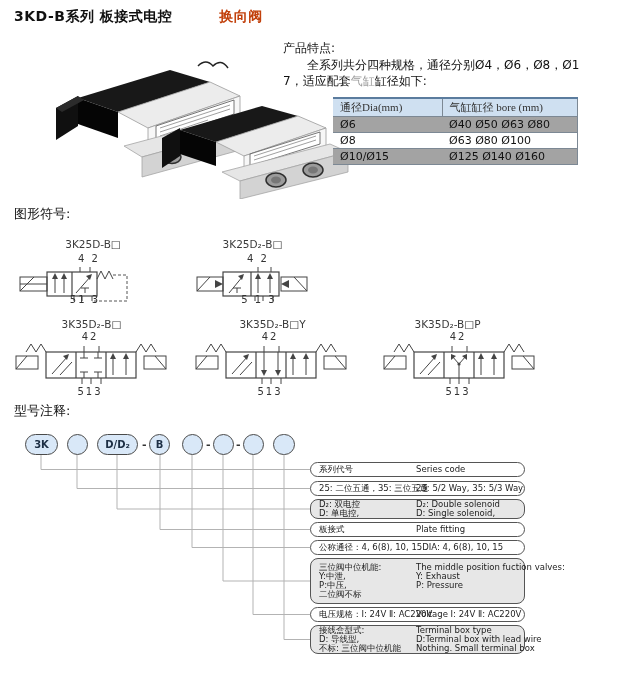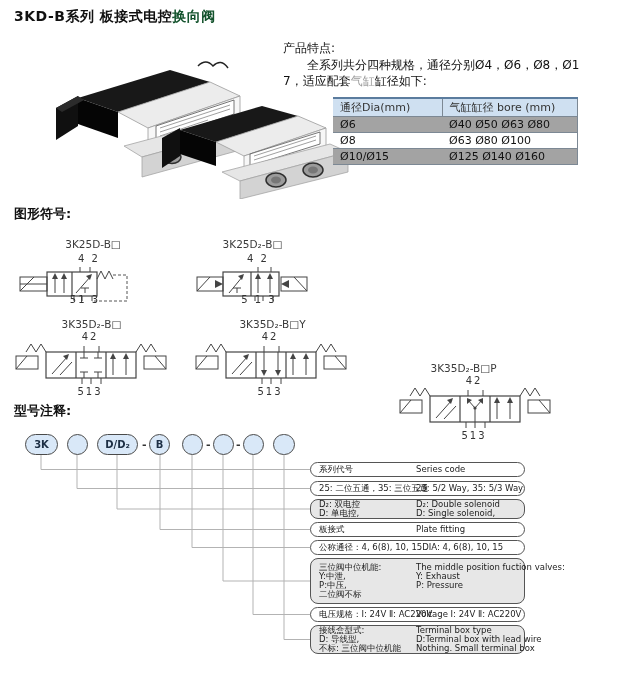--- a/index.html
+++ b/index.html
@@ -3,39 +3,39 @@
 <meta charset="utf-8">
 <style>
   * { margin:0; padding:0; box-sizing:border-box; }
   html,body { background:#fff; }
   body { width:625px; height:682px; position:relative; overflow:hidden;
          font-family:"DejaVu Sans","Liberation Sans",sans-serif; color:#111; }
   .abs { position:absolute; }
 
   
   #page-title { left:14px; top:8px; font-size:14px; font-weight:bold; letter-spacing:.5px; }
-  #page-title .gray { color:#14532d; }
+  #page-title .gray { color:#c2410c;margin-left:47px; }
 
   
   #features { left:283px; top:40px; width:342px; font-size:12px; line-height:16px; }
   #features .head { margin-bottom:1px; }
   #features .l1 { text-indent:2em; }
   #features .cyl { color:#9a9a9a; }
 
   
   #spec-table { left:333px; top:97px; width:245px; border-collapse:collapse;
                 font-size:11px; border-top:2px solid #5b7c9e; }
   #spec-table td { border-bottom:1px solid #7c8894; padding:1px 0 1px 7px; height:16px; }
   #spec-table tr td:first-child { width:109px; }
   #spec-table tr td:last-child { border-right:1px solid #7c8894; }
-  #spec-table tr.hdr td { background:#cfe0f1; color:#333; border-right:1px solid #7c8894; }
+  #spec-table tr.hdr td { background:#cfe0f1; color:#333; border-right:1px solid #7c8894;font-family:Liberation Serif, serif; }
   #spec-table tr.alt td { background:#a3a3a3;margin-left:28px; }
 
   
-  .section-head { font-size:13px; font-weight:bold; }
+  .section-head { font-size:13px; font-weight:normal; }
   #symbols-head { left:14px; top:205px; }
   #model-head   { left:14px; top:402px; }
 
   
   .diag { position:absolute; }
   .diag .dlabel { position:absolute; text-align:center; font-size:10.5px; color:#3a3a3a; }
   .diag .ports  { position:absolute; text-align:center; font-size:10px; color:#333; letter-spacing:2px; }
   .diag svg { position:absolute; left:0; }
   .sym { stroke:#444; stroke-width:1.2; fill:none; }
   .symthin { stroke:#444; stroke-width:1; fill:none; }
@@ -257,21 +257,21 @@
       <polygon class="arrowhead" points="114,11 111,17 117,17"></polygon>
     <line class="symthin" x1="72" y1="10" x2="72" y2="4"></line>
     <line class="symthin" x1="87" y1="10" x2="87" y2="4"></line>
     <line class="symthin" x1="70" y1="36" x2="70" y2="42"></line>
     <line class="symthin" x1="79" y1="36" x2="79" y2="42"></line>
     <line class="symthin" x1="89" y1="36" x2="89" y2="42"></line>
   </svg>
   <span class="ports" style="left:58px; top:68px; width:40px;">513</span>
 </div>
 
-<div class="diag" style="left:396px; top:318px; width:165px; height:82px;margin-top:44px;">
+<div class="diag" style="left:380px; top:318px; width:165px; height:82px;">
   <span class="dlabel" style="left:5px; top:0; width:125px;">3K35D₂-B□P</span>
   <span class="ports" style="left:62px; top:13px; width:32px;">42</span>
   <svg style="top:24px;" width="165" height="46" viewBox="0 0 165 46">
     <rect class="sym" x="34" y="10" width="90" height="26"></rect>
     <line class="sym" x1="64" y1="10" x2="64" y2="36"></line>
     <line class="sym" x1="94" y1="10" x2="94" y2="36"></line>
     <polyline class="symthin" points="14,10 19,2 24,10 29,2 34,10"></polyline>
     <rect class="symthin" x="4" y="14" width="22" height="13"></rect>
     <line class="symthin" x1="4" y1="27" x2="15" y2="14"></line>
     <polyline class="symthin" points="124,10 129,2 134,10 139,2 144,10"></polyline>

